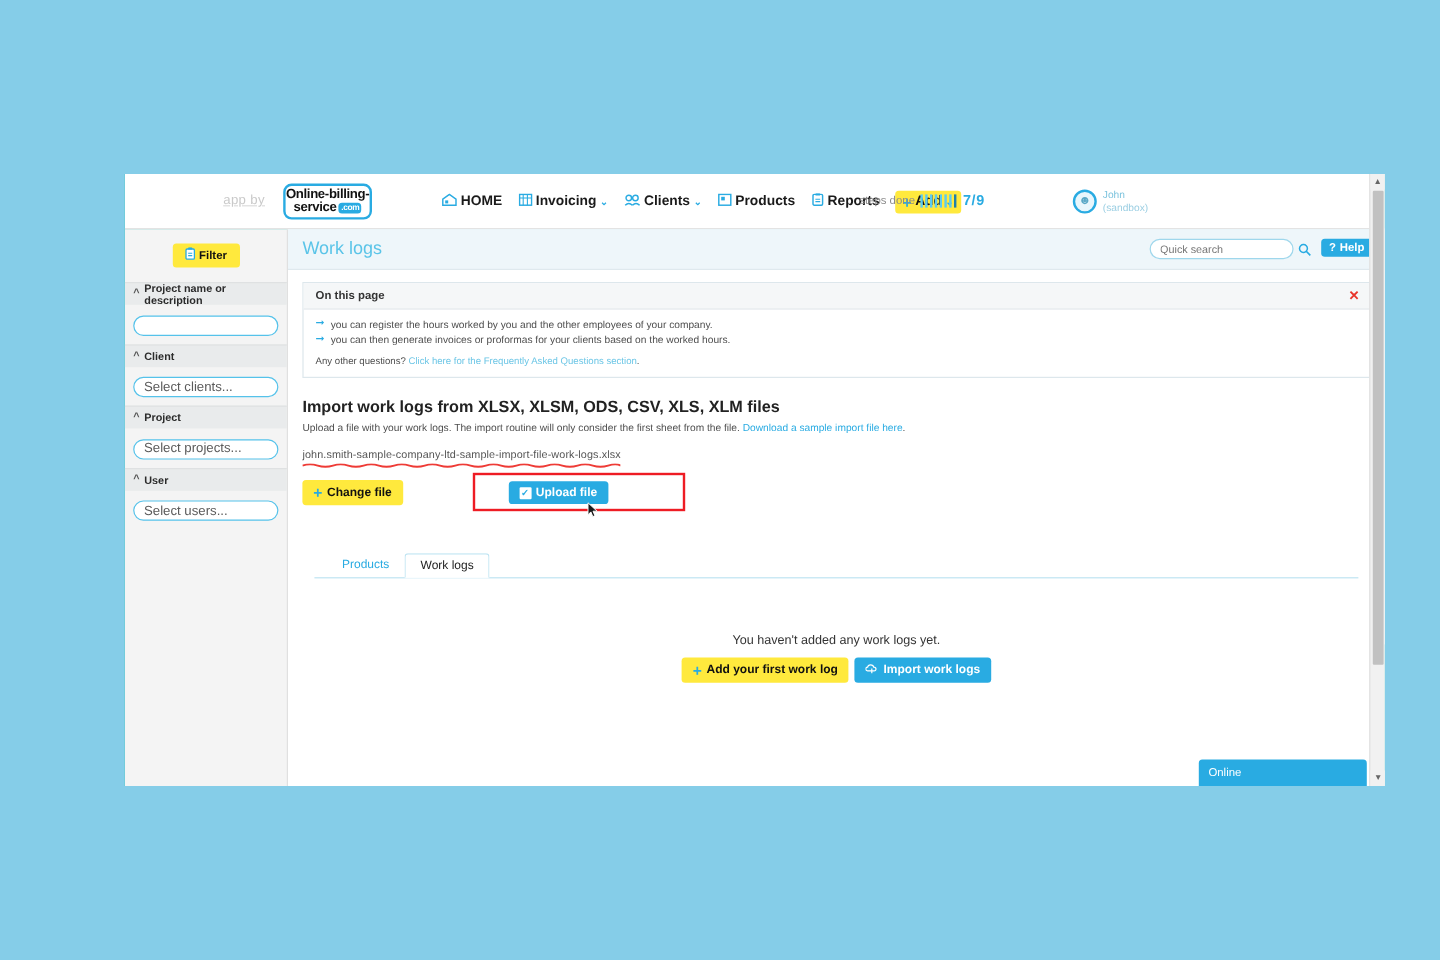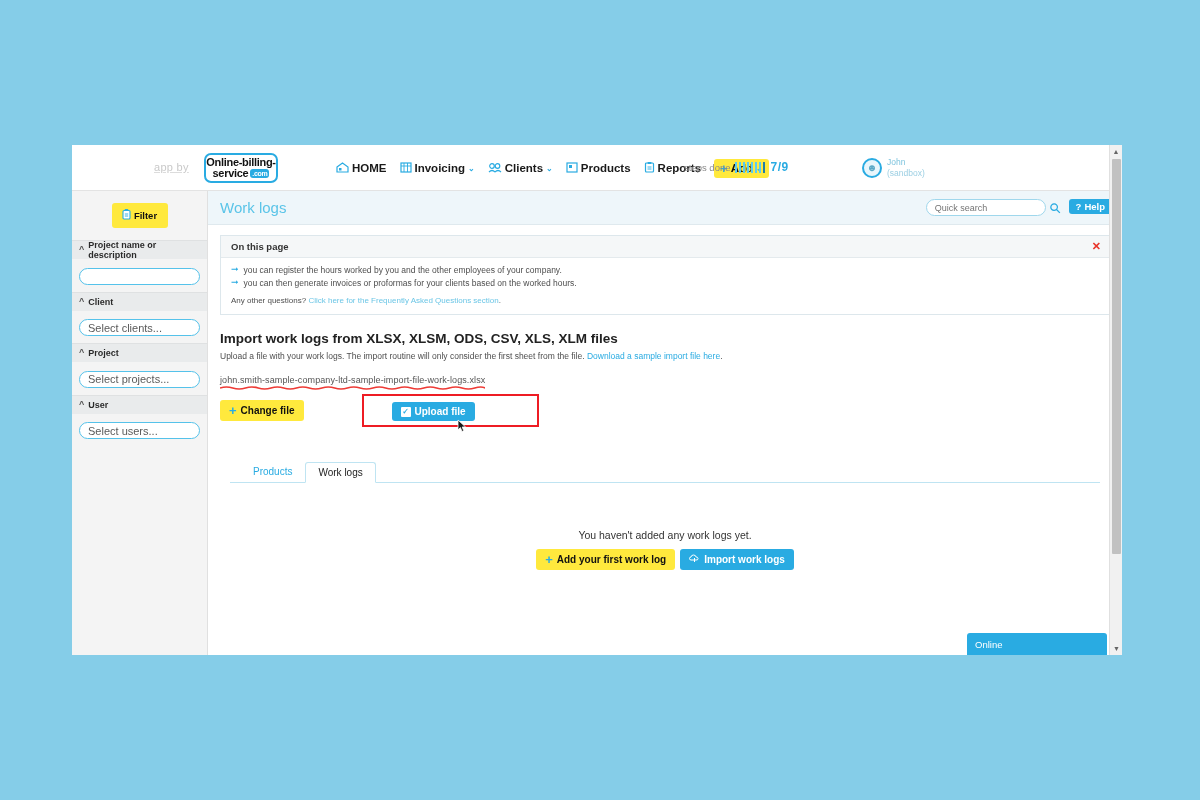--- a/index.html
+++ b/index.html
@@ -7,21 +7,21 @@
     margin: 0; padding: 0;
     width: 1200px; height: 800px;
     background: #85cde8;
     font-family: "Liberation Sans", sans-serif;
     overflow: hidden;
   }
 
   
   #app-window {
     position: absolute;
-    left: 72px; top: 145px;
+    left: 104px; top: 145px;
     width: 1050px; height: 510px;
     background: #14b8a6;
     overflow: hidden;
   }
 
   
   .topbar {
     position: relative;
     height: 46px;
     background: #ffffff;
@@ -95,21 +95,21 @@
   .body-wrap { display: flex; height: 464px; }
 
   
   .sidebar {
     width: 136px; background: #f4f4f4;
     border-right: 1px solid #e0e0e0;
     padding-top: 10px;
   }
   .filter-btn {
     margin: 2px auto 12px auto;
-    width: 56px; height: 25px;
+    width: 56px; height: 20px;
     background: #ffe93d; border-radius: 3px;
     display: flex; align-items: center; justify-content: center; gap: 3px;
     font-size: 9.5px; font-weight: bold; color: #111;
     cursor: pointer;
   }
   .sb-head {
     height: 19px; background: #e9ebec;
     display: flex; align-items: center; gap: 4px;
     padding-left: 7px;
     font-size: 9px; font-weight: bold; color: #2b2b2b;

